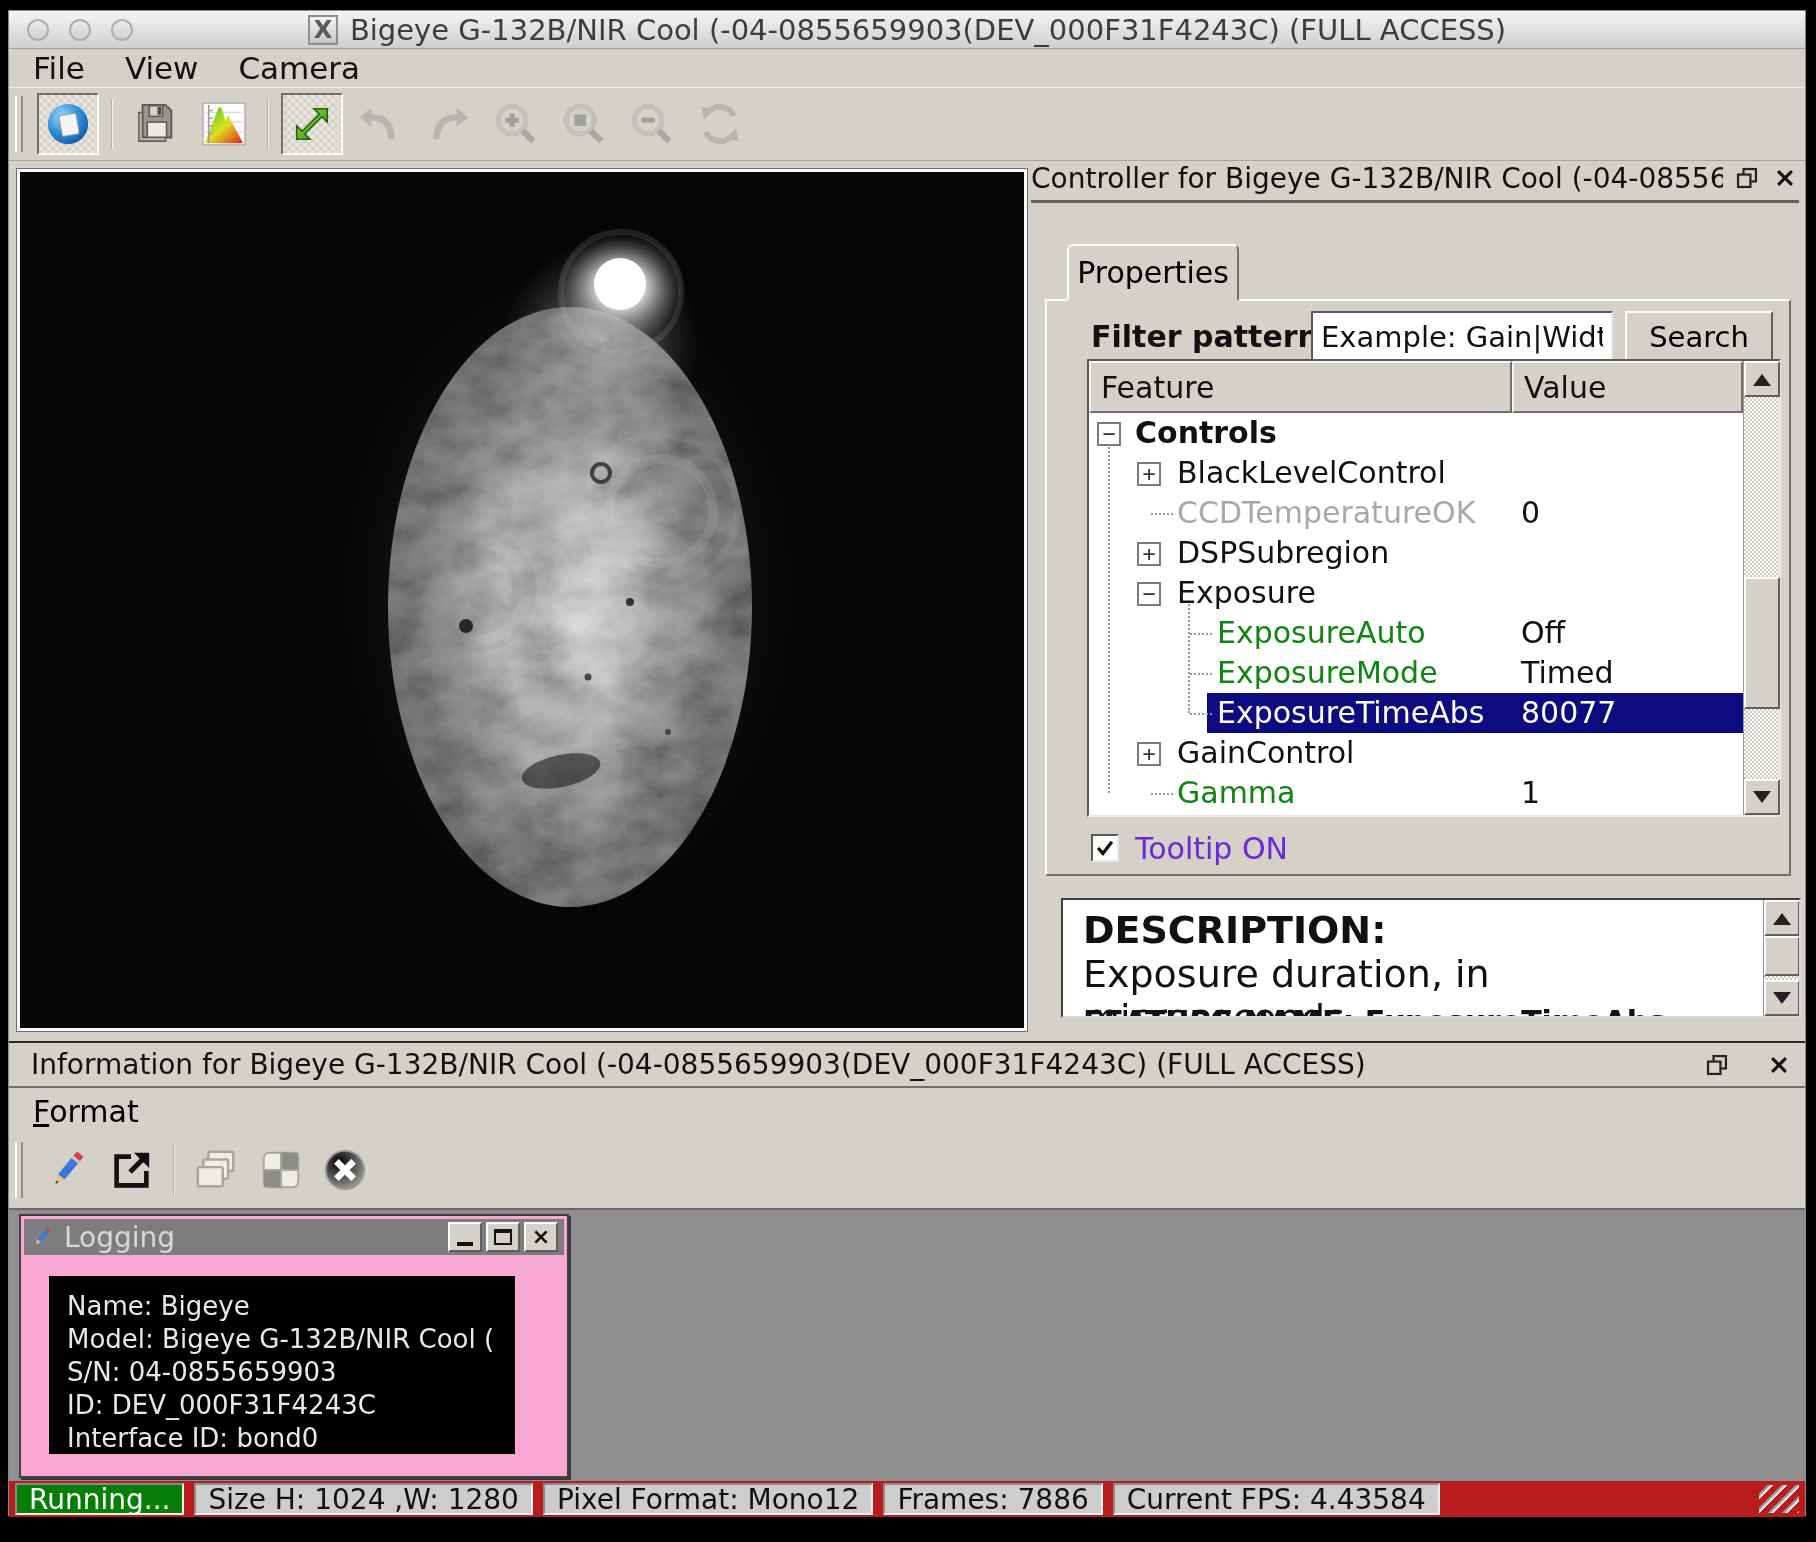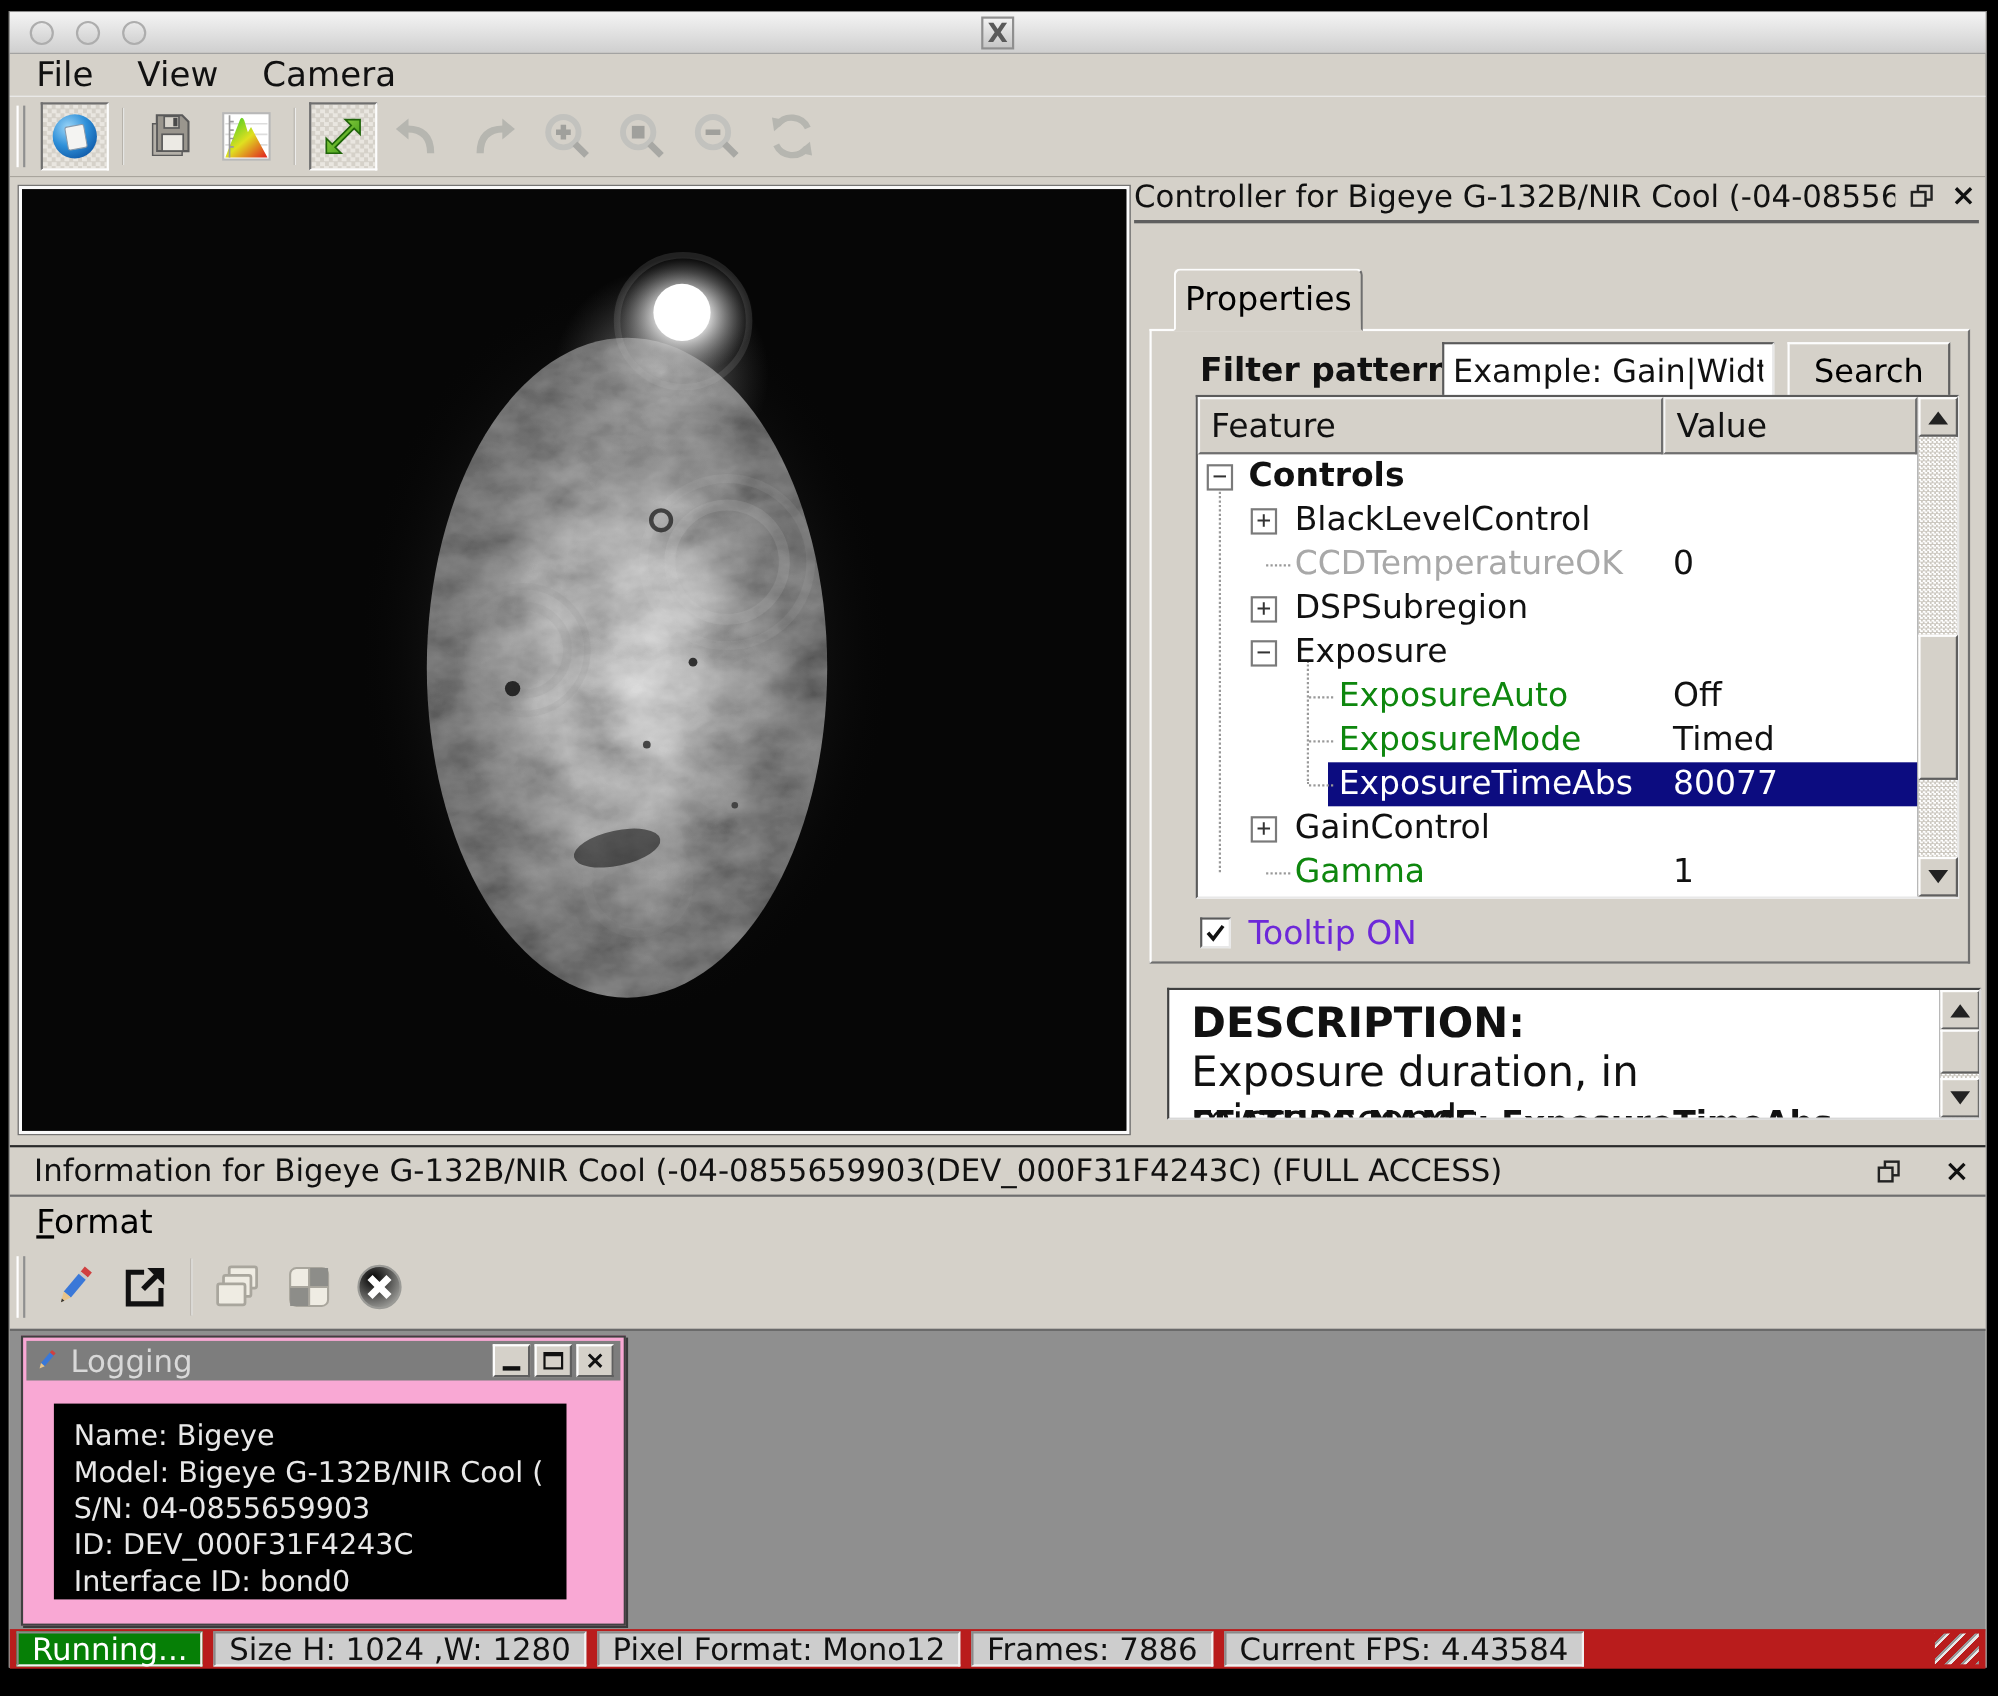--- a/index.html
+++ b/index.html
@@ -175,20 +175,21 @@
 <div class="app-window">
 
   <div class="titlebar">
     <div class="traffic">
       <div class="circ"></div>
       <div class="circ"></div>
       <div class="circ"></div>
     </div>
     <div class="title-center">
       <span class="xicon">X</span>
+      <span>Bigeye G-132B/NIR Cool (-04-0855659903(DEV_000F31F4243C) (FULL ACCESS)</span>
     </div>
   </div>
 
   <div class="menubar">
     <span class="menu-item">File</span>
     <span class="menu-item">View</span>
     <span class="menu-item">Camera</span>
   </div>
 
   <div class="toolbar">

